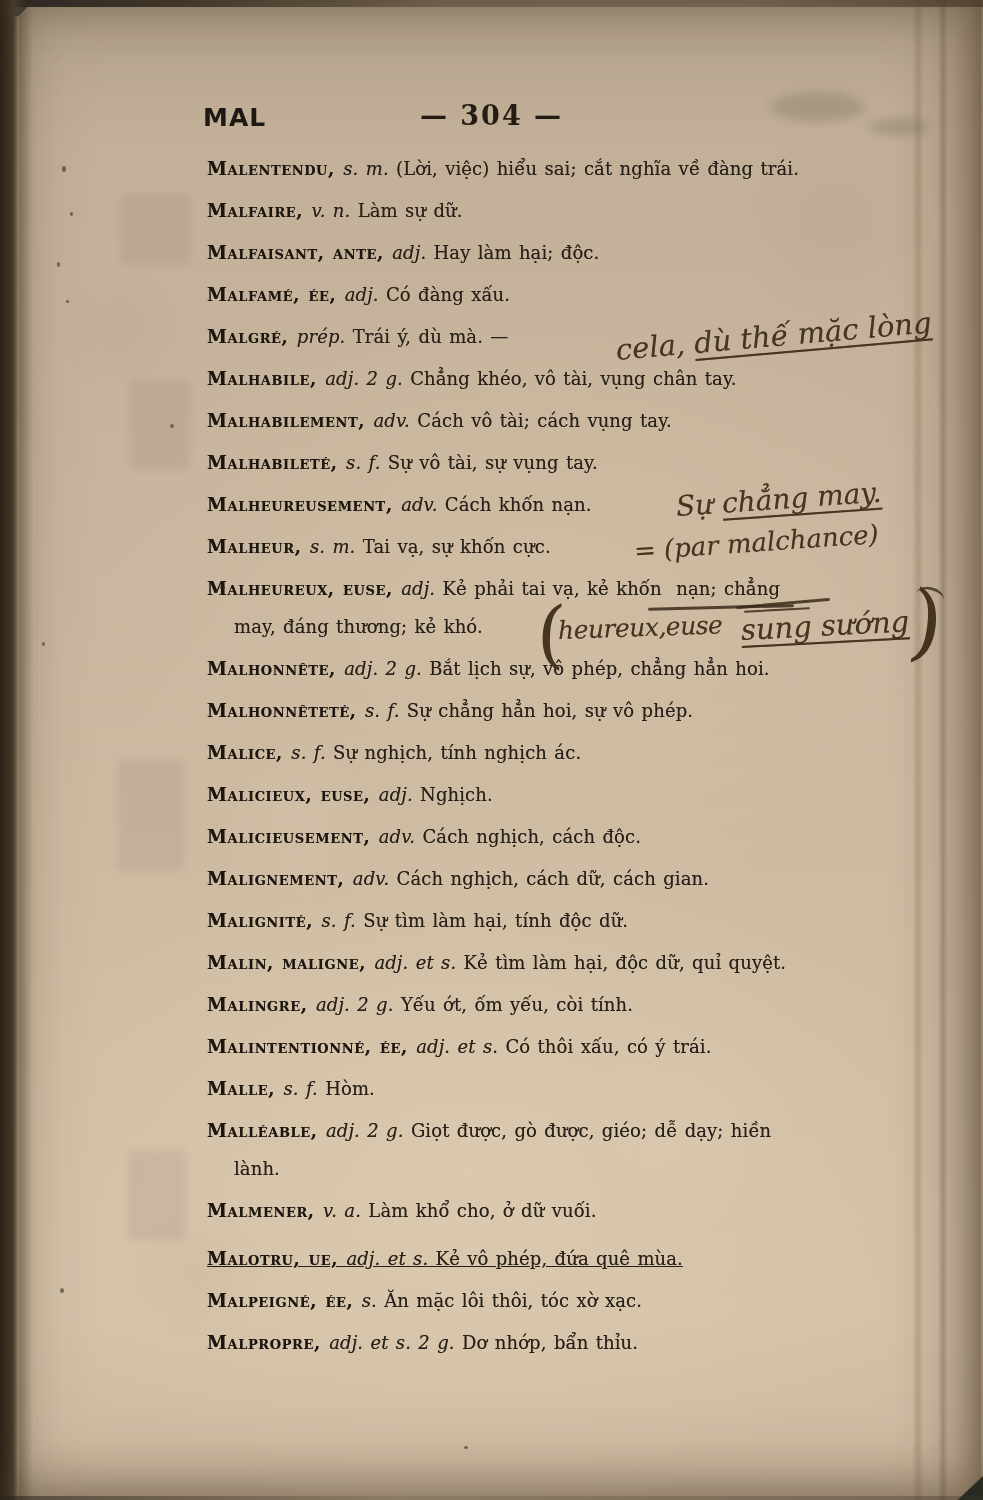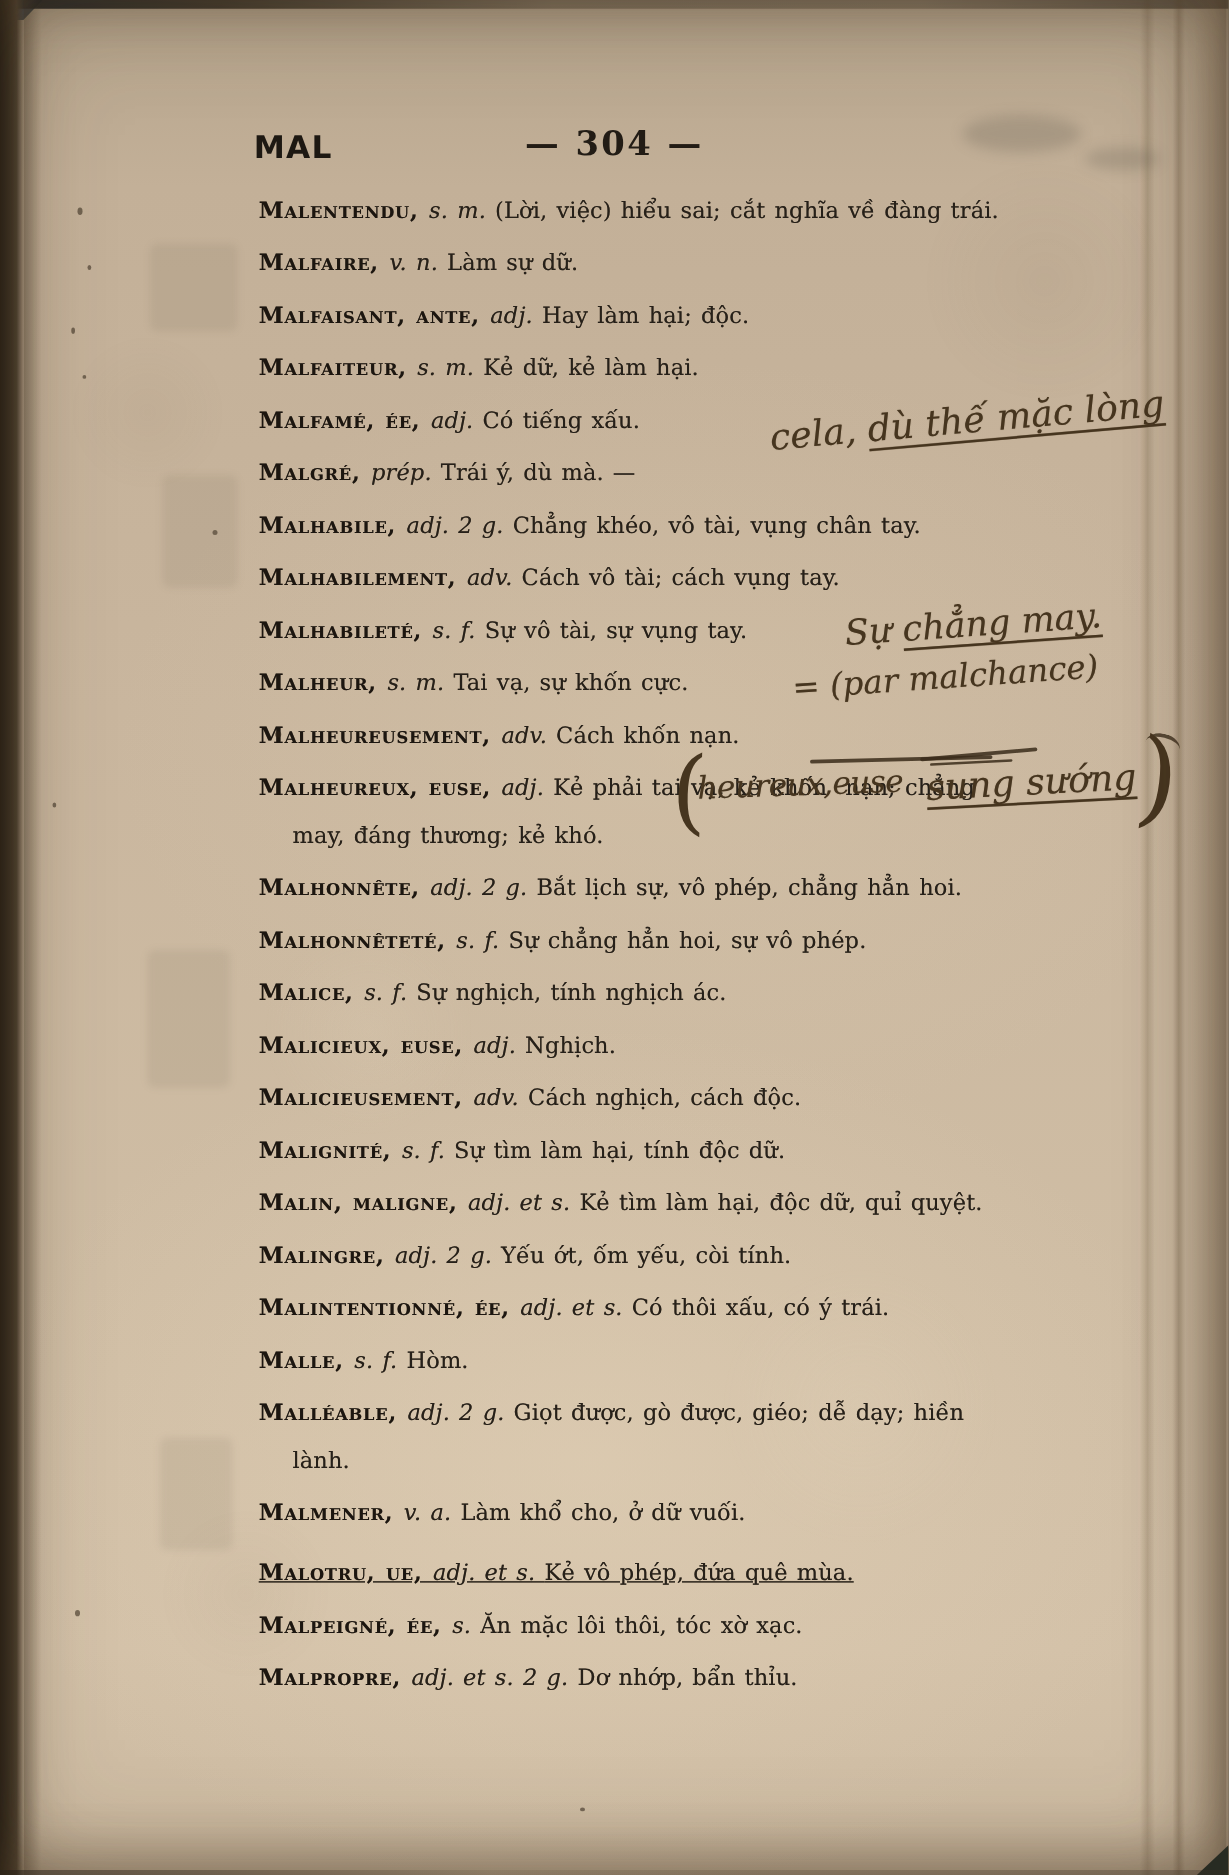--- a/index.html
+++ b/index.html
@@ -84,49 +84,49 @@
   <div class="running-head">MAL</div>
   <div class="page-number">— 304 —</div>
 
   <div class="entries">
     <p class="entry"><span class="hw">Malentendu, </span><span class="gr">s. m. </span><span class="df">(Lời, việc) hiểu sai; cắt nghĩa về đàng trái.</span></p>
 
     <p class="entry"><span class="hw">Malfaire, </span><span class="gr">v. n. </span><span class="df">Làm sự dữ.</span></p>
 
     <p class="entry"><span class="hw">Malfaisant, ante, </span><span class="gr">adj. </span><span class="df">Hay làm hại; độc.</span></p>
 
-    <p class="entry"><span class="hw">Malfaiteur, </span><span class="gr">s. m. </span><span class="df">Kẻ dữ, kẻ làm hại.</span></p>
 
-    <p class="entry"><span class="hw">Malfamé, ée, </span><span class="gr">adj. </span><span class="df">Có tiếng xấu.</span></p>
+    <p class="entry"><span class="hw">Malfamé, ée, </span><span class="gr">adj. </span><span class="df">Có đàng xấu.</span></p>
 
     <p class="entry"><span class="hw">Malgré, </span><span class="gr">prép. </span><span class="df">Trái ý, dù mà. —</span></p>
 
     <p class="entry"><span class="hw">Malhabile, </span><span class="gr">adj. 2 g. </span><span class="df">Chẳng khéo, vô tài, vụng chân tay.</span></p>
 
     <p class="entry"><span class="hw">Malhabilement, </span><span class="gr">adv. </span><span class="df">Cách vô tài; cách vụng tay.</span></p>
 
     <p class="entry"><span class="hw">Malhabileté, </span><span class="gr">s. f. </span><span class="df">Sự vô tài, sự vụng tay.</span></p>
 
+    <p class="entry"><span class="hw">Malheureusement, </span><span class="gr">adv. </span><span class="df">Cách khốn nạn.</span></p>
+
     <p class="entry"><span class="hw">Malheur, </span><span class="gr">s. m. </span><span class="df">Tai vạ, sự khốn cực.</span></p>
-
-    <p class="entry"><span class="hw">Malheureusement, </span><span class="gr">adv. </span><span class="df">Cách khốn nạn.</span></p>
 
     <p class="entry"><span class="hw">Malheureux, euse, </span><span class="gr">adj. </span><span class="df">Kẻ phải tai vạ, kẻ khốn  nạn; chẳng
 may, đáng thương; kẻ khó.</span></p>
 
     <p class="entry"><span class="hw">Malhonnête, </span><span class="gr">adj. 2 g. </span><span class="df">Bắt lịch sự, vô phép, chẳng hẳn hoi.</span></p>
 
     <p class="entry"><span class="hw">Malhonnêteté, </span><span class="gr">s. f. </span><span class="df">Sự chẳng hẳn hoi, sự vô phép.</span></p>
 
     <p class="entry"><span class="hw">Malice, </span><span class="gr">s. f. </span><span class="df">Sự nghịch, tính nghịch ác.</span></p>
 
     <p class="entry"><span class="hw">Malicieux, euse, </span><span class="gr">adj. </span><span class="df">Nghịch.</span></p>
 
     <p class="entry"><span class="hw">Malicieusement, </span><span class="gr">adv. </span><span class="df">Cách nghịch, cách độc.</span></p>
 
+    <p class="entry"><span class="hw">Malignement, </span><span class="gr">adv. </span><span class="df">Cách nghịch, cách dữ, cách gian.</span></p>
 
     <p class="entry"><span class="hw">Malignité, </span><span class="gr">s. f. </span><span class="df">Sự tìm làm hại, tính độc dữ.</span></p>
 
     <p class="entry"><span class="hw">Malin, maligne, </span><span class="gr">adj. et s. </span><span class="df">Kẻ tìm làm hại, độc dữ, quỉ quyệt.</span></p>
 
     <p class="entry"><span class="hw">Malingre, </span><span class="gr">adj. 2 g. </span><span class="df">Yếu ớt, ốm yếu, còi tính.</span></p>
 
     <p class="entry"><span class="hw">Malintentionné, ée, </span><span class="gr">adj. et s. </span><span class="df">Có thôi xấu, có ý trái.</span></p>
 
     <p class="entry"><span class="hw">Malle, </span><span class="gr">s. f. </span><span class="df">Hòm.</span></p>

